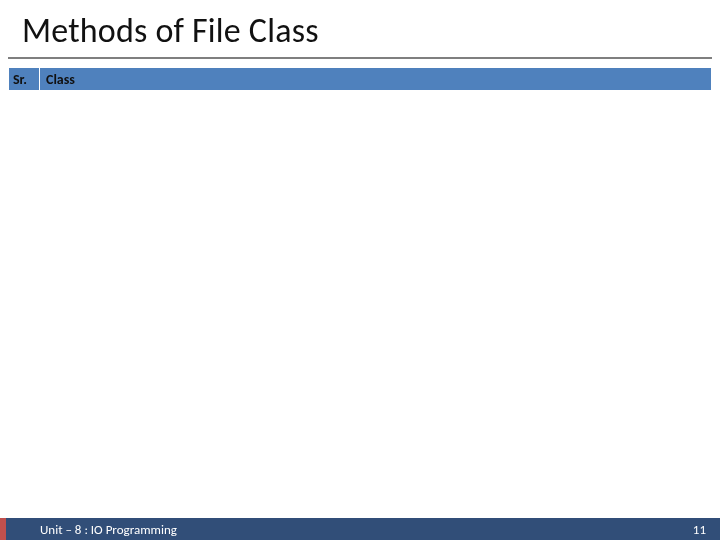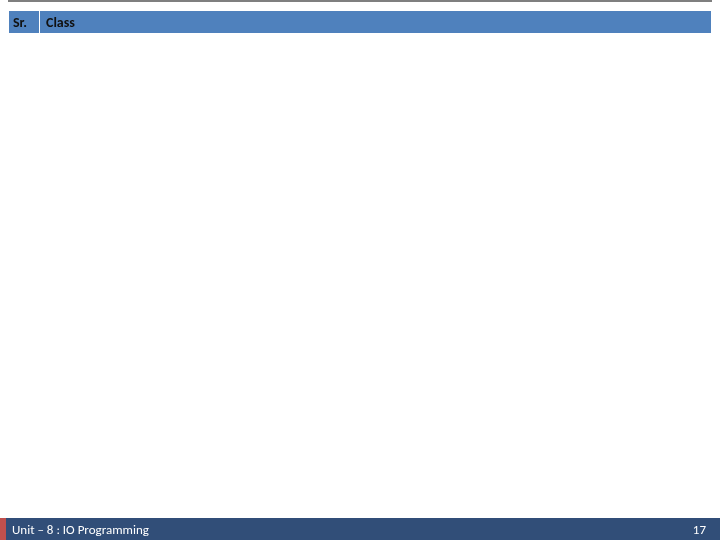--- a/index.html
+++ b/index.html
@@ -58,45 +58,47 @@
     font-size: 13px;
   }
   .footer-accent {
     width: 6px;
     height: 100%;
     background: #c0504d;
   }
   .footer-left {
     padding-left: 6px;
     flex: 0 0 auto;
+    margin-left: 28px;
   }
   .footer-spacer { flex: 1; }
   .footer-page {
     flex: 0 0 auto;
     padding: 0 14px;
   }
   .footer-right {
     flex: 0 0 auto;
     padding-right: 6px;
   }
 </style>
 </head>
 <body>
 
 <div class="slide">
 
+  <div class="title">Methods of File Class</div>
   <div class="title-underline"></div>
 
   <div class="table-wrap">
     <div class="thead-row">
       <div class="th-sr">Sr.</div>
       <div class="th-method">Class</div>
     </div>
   </div>
 
   <div class="footer">
     <div class="footer-accent"></div>
     <div class="footer-left">Unit – 8 : IO Programming</div>
     <div class="footer-spacer"></div>
-    <div class="footer-page">17</div>
+    <div class="footer-page">11</div>
   </div>
 
 </div>
 
 </body></html>

